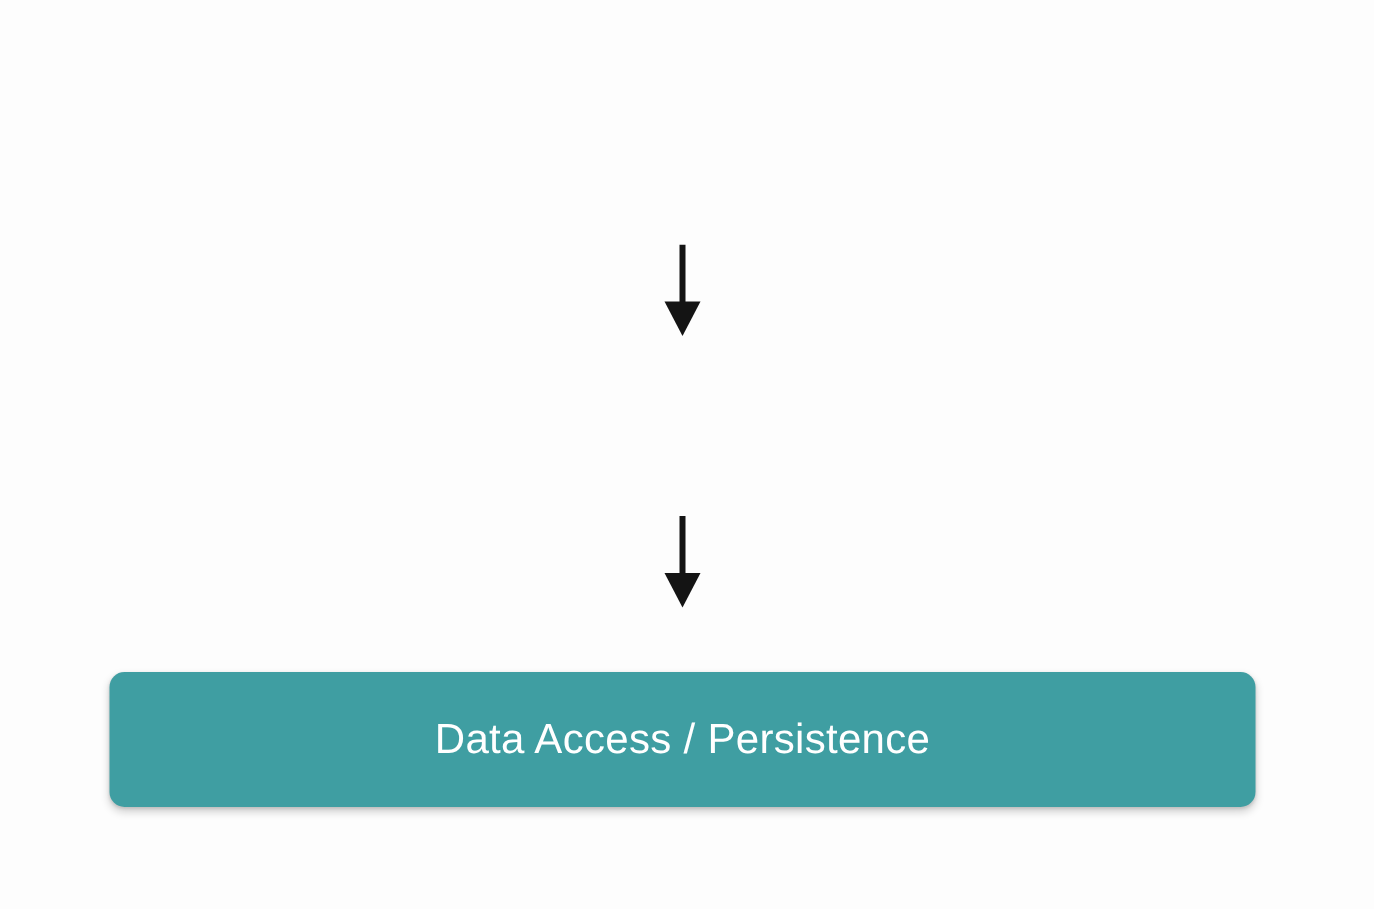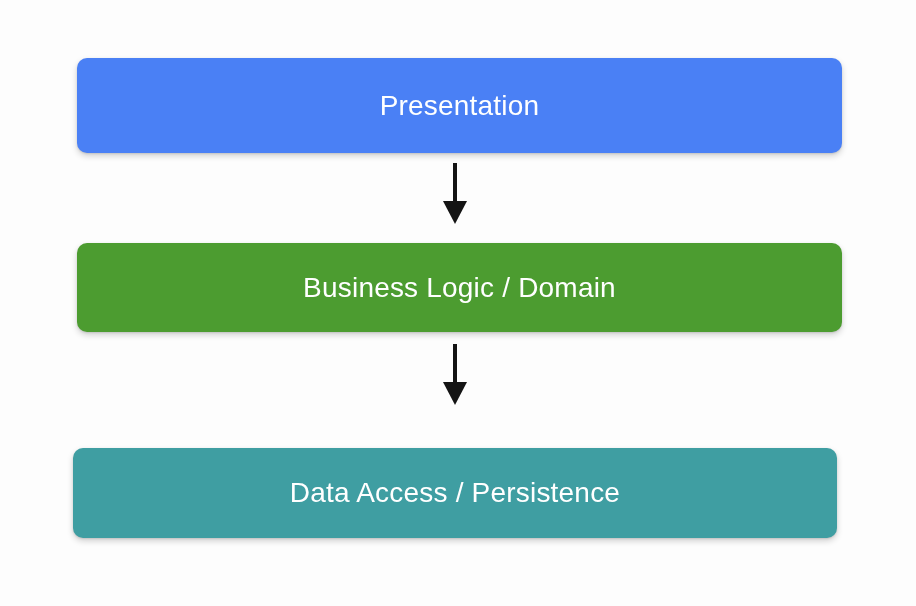--- a/index.html
+++ b/index.html
@@ -87,34 +87,28 @@
     display: block;
     width: 40px;
     height: 100%;
   }
 </style>
 </head>
 <body>
 
 <div id="diagram-canvas">
 
-  <div class="layer-box" id="box-presentation">
-    <span class="layer-label">Presentation</span>
-  </div>
 
   <div class="connector-arrow" id="arrow-presentation-to-business">
     <svg viewBox="0 0 40 62" xmlns="http://www.w3.org/2000/svg">
       <line x1="20" y1="0" x2="20" y2="42" stroke="#141414" stroke-width="4"></line>
       <polygon points="20,61 8,38 32,38" fill="#141414"></polygon>
     </svg>
   </div>
 
-  <div class="layer-box" id="box-business-logic">
-    <span class="layer-label">Business Logic / Domain</span>
-  </div>
 
   <div class="connector-arrow" id="arrow-business-to-data">
     <svg viewBox="0 0 40 62" xmlns="http://www.w3.org/2000/svg">
       <line x1="20" y1="0" x2="20" y2="42" stroke="#141414" stroke-width="4"></line>
       <polygon points="20,61 8,38 32,38" fill="#141414"></polygon>
     </svg>
   </div>
 
   <div class="layer-box" id="box-data-access">
     <span class="layer-label">Data Access / Persistence</span>

